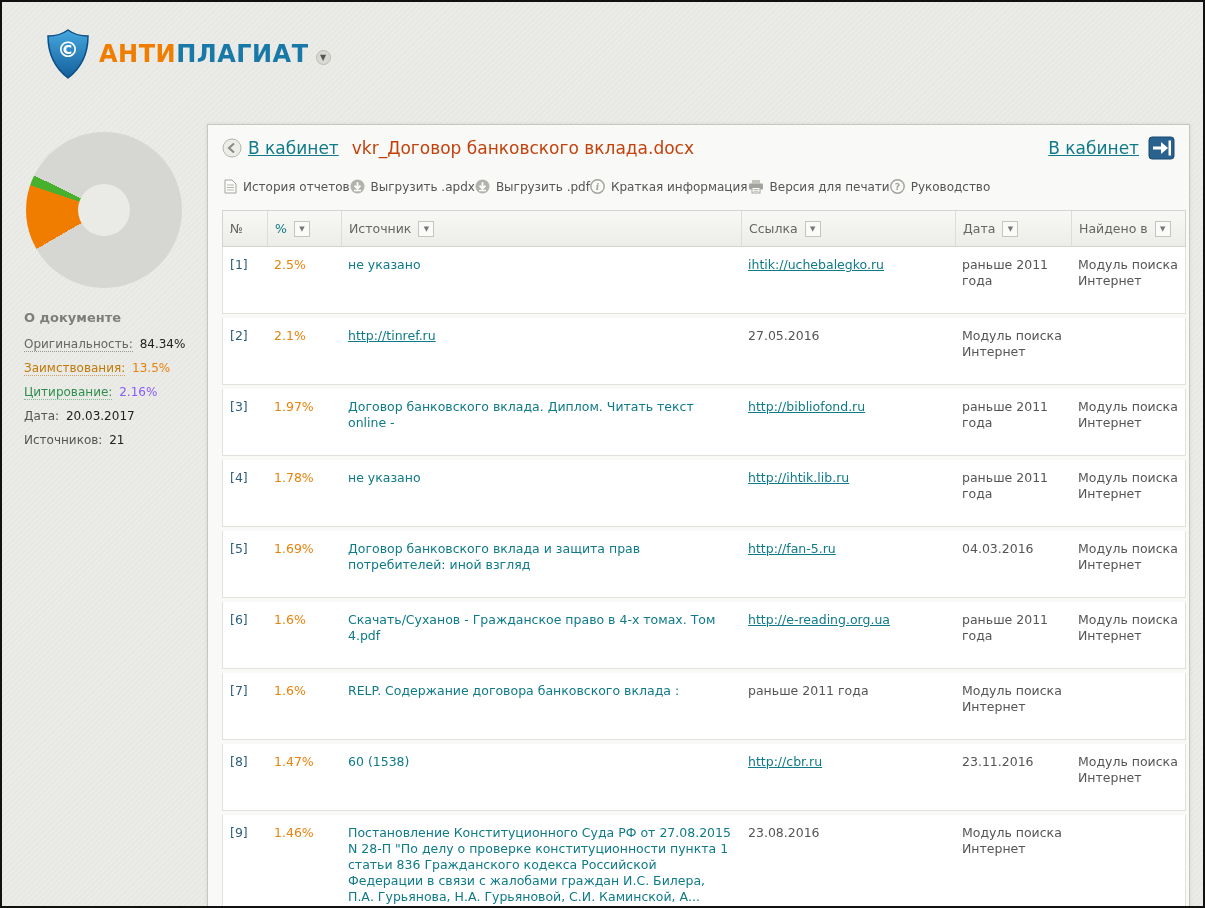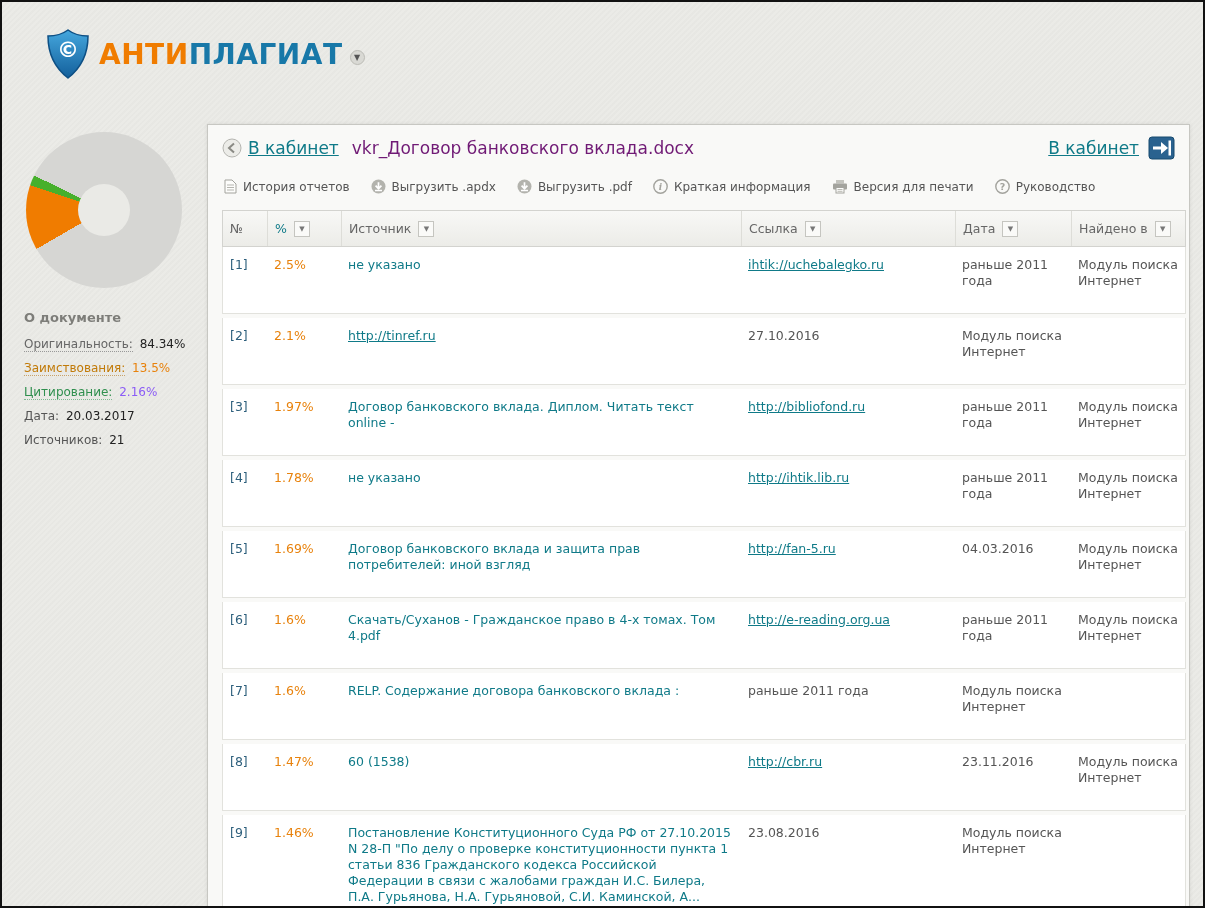--- a/index.html
+++ b/index.html
@@ -10,21 +10,21 @@
     background: #eaeae6;
     background-image: repeating-linear-gradient(135deg, rgba(255,255,255,.05) 0 2px, rgba(0,0,0,.012) 2px 4px);
     border: 2px solid #111;
     overflow: hidden;
     color:#333;
   }
 
   
   .logo { position:absolute; left:44px; top:26px; display:flex; align-items:center; }
   .logo-shield { width:44px; height:52px; }
-  .logo-text { font-size:28px; font-weight:bold; letter-spacing:.5px; margin-left:9px; }
+  .logo-text { font-size:24px; font-weight:bold; letter-spacing:.5px; margin-left:9px; }
   .logo-anti { color:#f07c00; }
   .logo-plagiat { color:#1878a8; }
   .logo-caret {
     width:15px; height:15px; border-radius:50%; background:#d9d9d4; border:1px solid #bcbcb6;
     display:inline-flex; align-items:center; justify-content:center;
     font-size:8px; color:#555; margin-left:7px; cursor:pointer; margin-top:6px;
   }
 
   
   .donut { position:absolute; left:24px; top:130px; width:156px; height:156px; border-radius:50%;
@@ -47,25 +47,25 @@
   .panel {
     position:absolute; left:205px; top:122px; width:983px; height:786px;
     background:#f9f9f7; border:1px solid #c7c7c2; border-bottom:none;
     box-shadow:0 0 4px rgba(0,0,0,.08);
     overflow:hidden;
   }
   .panel-header { display:flex; align-items:center; padding:4px 14px 0 14px; height:42px; }
   .back-icon { width:20px; height:20px; flex:none; cursor:pointer; }
   .link { color:#0f7a88; text-decoration:underline; font-size:17px; cursor:pointer; }
   .back-link { margin-left:6px; }
-  .doc-title { color:#701a75; font-size:17px; margin-left:13px; }
+  .doc-title { color:#c2410c; font-size:17px; margin-left:13px; }
   .cabinet-right { margin-left:auto; display:flex; align-items:center; gap:9px; }
   .exit-icon { width:27px; height:24px; cursor:pointer; }
 
-  .toolbar { display:flex; align-items:center; gap:21px; padding:12px 14px 10px 16px; font-size:12px; color:#555; }
+  .toolbar { display:flex; align-items:center; padding:12px 14px 10px 16px; font-size:12px; color:#555; }
   .tool { display:flex; align-items:center; gap:6px; cursor:pointer; white-space:nowrap; }
   .tool svg { flex:none; }
 
   
   .table { margin:6px 0 0 14px; width:964px; font-size:12.5px; }
   .thead {
     display:grid; grid-template-columns:44px 74px 400px 214px 116px 116px;
     background:linear-gradient(#f8f8f6,#ececE8); border:1px solid #d3d3cf;
     height:37px; align-items:center; color:#666;
   }
@@ -236,21 +236,21 @@
       <div class="cell c-src">не указано</div>
       <div class="cell c-link"><span>ihtik://uchebalegko.ru</span></div>
       <div class="cell c-date">раньше 2011 года</div>
       <div class="cell c-found">Модуль поиска Интернет</div>
     </div>
 
     <div class="trow">
       <div class="cell c-num">[2]</div>
       <div class="cell c-pct">2.1%</div>
       <div class="cell c-link"><span>http://tinref.ru</span></div>
-      <div class="cell c-date">27.10.2016</div>
+      <div class="cell c-date">27.05.2016</div>
       <div class="cell c-found">Модуль поиска Интернет</div>
     </div>
 
     <div class="trow">
       <div class="cell c-num">[3]</div>
       <div class="cell c-pct">1.97%</div>
       <div class="cell c-src">Договор банковского вклада. Диплом. Читать текст online -</div>
       <div class="cell c-link"><span>http://bibliofond.ru</span></div>
       <div class="cell c-date">раньше 2011 года</div>
       <div class="cell c-found">Модуль поиска Интернет</div>
@@ -296,19 +296,19 @@
       <div class="cell c-pct">1.47%</div>
       <div class="cell c-src">60 (1538)</div>
       <div class="cell c-link"><span>http://cbr.ru</span></div>
       <div class="cell c-date">23.11.2016</div>
       <div class="cell c-found">Модуль поиска Интернет</div>
     </div>
 
     <div class="trow">
       <div class="cell c-num">[9]</div>
       <div class="cell c-pct">1.46%</div>
-      <div class="cell c-src">Постановление Конституционного Суда РФ от 27.10.2015 N 28-П "По делу о проверке конституционности пункта 1 статьи 836 Гражданского кодекса Российской Федерации в связи с жалобами граждан И.С. Билера, П.А. Гурьянова, Н.А. Гурьяновой, С.И. Каминской, А...</div>
+      <div class="cell c-src">Постановление Конституционного Суда РФ от 27.08.2015 N 28-П "По делу о проверке конституционности пункта 1 статьи 836 Гражданского кодекса Российской Федерации в связи с жалобами граждан И.С. Билера, П.А. Гурьянова, Н.А. Гурьяновой, С.И. Каминской, А...</div>
       <div class="cell c-date">23.08.2016</div>
       <div class="cell c-found">Модуль поиска Интернет</div>
     </div>
 
   </div>
 </div>
 
 </body></html>

